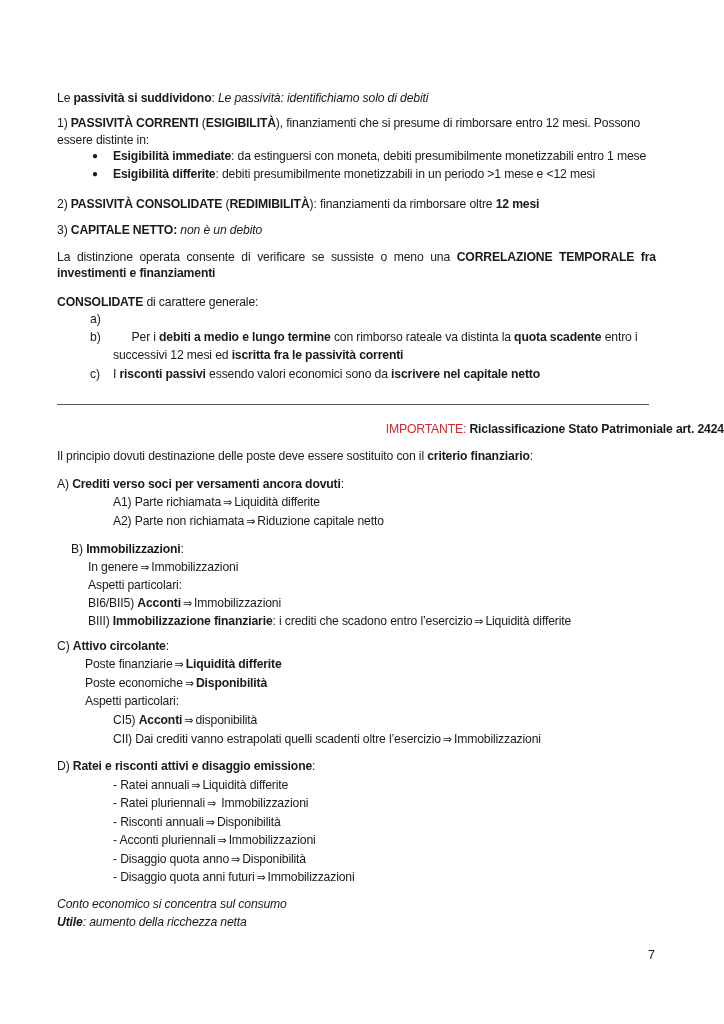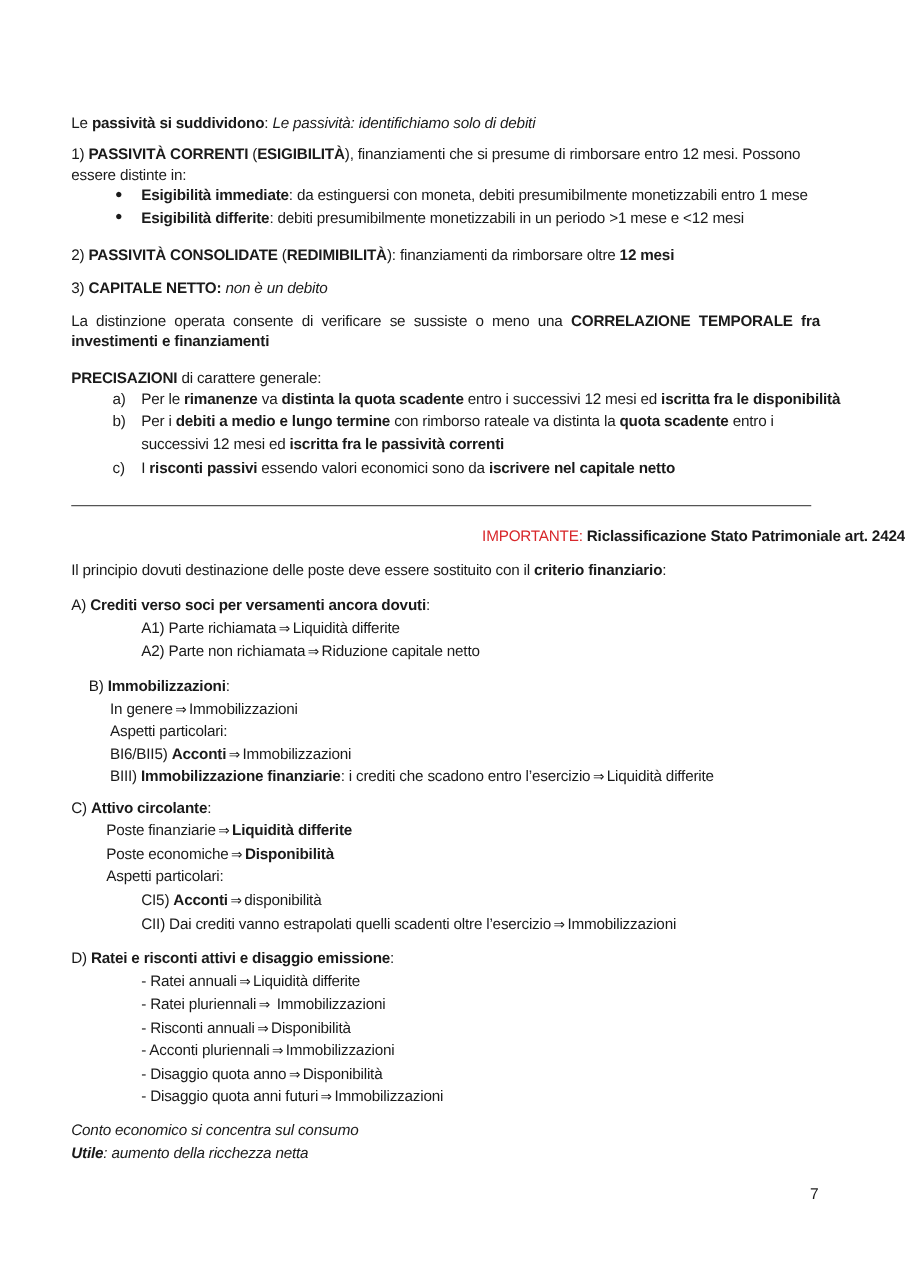--- a/index.html
+++ b/index.html
@@ -52,28 +52,25 @@
   <div class="ln" style="top:222px">
     <span>3) </span><span class="b">CAPITALE NETTO:</span><span class="i"> non è un debito</span>
   </div>
 
   <div class="ln just" style="top:249px">
     <span>La distinzione operata consente di verificare se sussiste o meno una </span><span class="b">CORRELAZIONE TEMPORALE fra</span>
     <span class="b">investimenti e finanziamenti</span>
   </div>
 
   <div class="ln" style="top:294px">
-    <span class="b">PRECISAZIONI</span><span> di carattere generale:</span>
+    <span class="b">CONSOLIDATE</span><span> di carattere generale:</span>
   </div>
   <div class="ln" style="top:311px; left:90px">a)</div>
-  <div class="ln" style="top:311px; left:113px">
-    <span>Per le </span><span class="b">rimanenze</span><span> va </span><span class="b">distinta la quota scadente</span><span> entro i successivi 12 mesi ed </span><span class="b">iscritta fra le disponibilità</span>
-  </div>
   <div class="ln" style="top:329px; left:90px">b)</div>
-  <div class="ln" style="top:329px; left:113px; width:543px; white-space:nowrap; display:flex; justify-content:flex-start">
+  <div class="ln" style="top:329px; left:113px; width:543px; white-space:nowrap; display:flex; justify-content:center">
     <span><span>Per i </span><span class="b">debiti a medio e lungo termine</span><span> con rimborso rateale va distinta la </span><span class="b">quota scadente</span><span> entro i</span></span>
   </div>
   <div class="ln" style="top:347px; left:113px">
     <span>successivi 12 mesi ed </span><span class="b">iscritta fra le passività correnti</span>
   </div>
   <div class="ln" style="top:366px; left:90px">c)</div>
   <div class="ln" style="top:366px; left:113px">
     <span>I </span><span class="b">risconti passivi</span><span> essendo valori economici sono da </span><span class="b">iscrivere nel capitale netto</span>
   </div>
 

